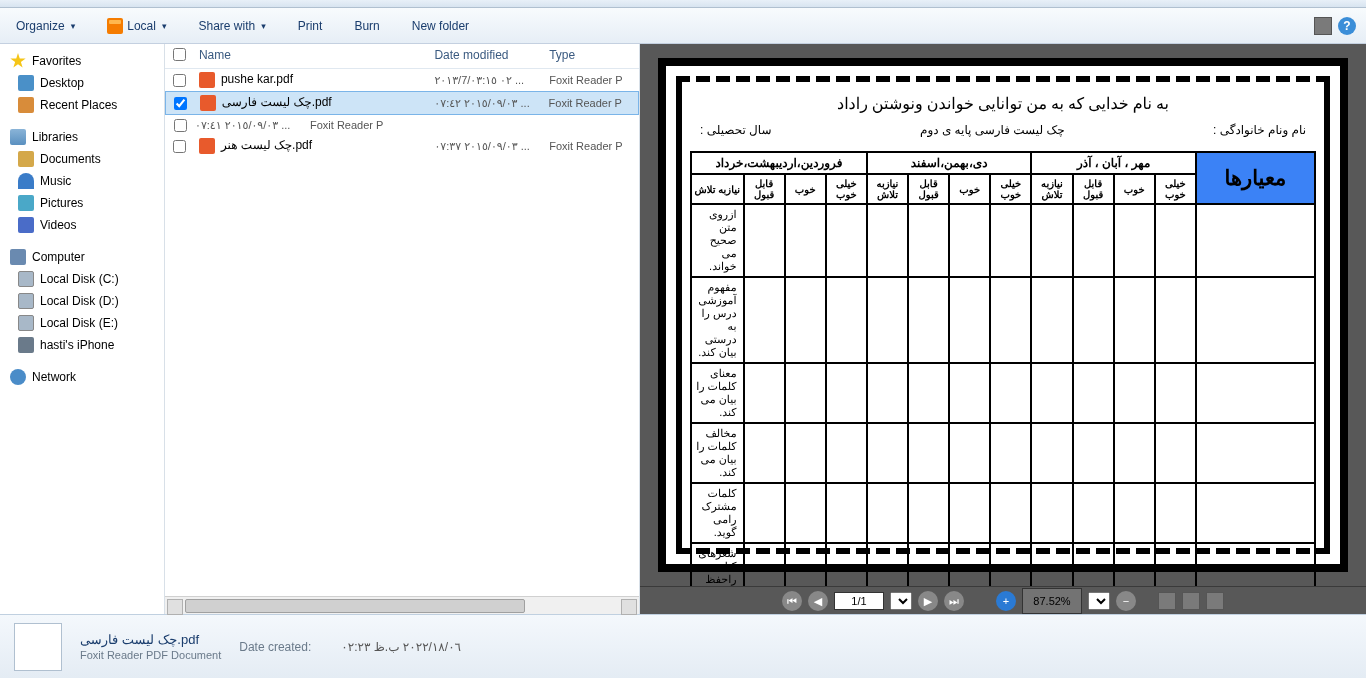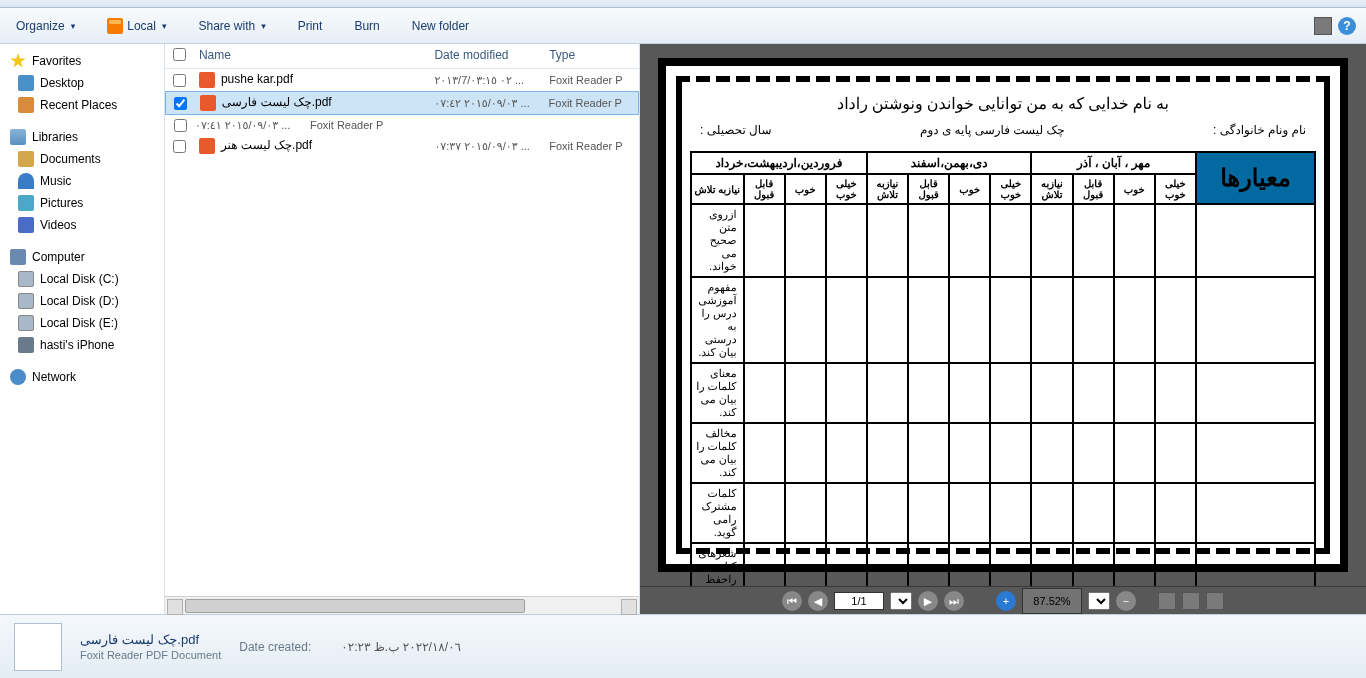--- a/index.html
+++ b/index.html
@@ -52,21 +52,21 @@
 .hsthumb { position:absolute; left:20px; top:2px; width:340px; height:14px; background:#d0d0d0; border:1px solid #a0a0a0; border-radius:2px; }
 .preview { flex:1; display:flex; flex-direction:column; background:#585858; }
 .pv-doc { flex:1; padding:14px; overflow:hidden; display:flex; justify-content:center; }
 .pv-page { background:#fff; width:100%; max-width:690px; padding:10px; border:8px solid #000; position:relative; }
 .pv-border { border:6px solid #333; border-image:repeating-linear-gradient(90deg,#000 0 14px,#fff 14px 20px) 6; padding:8px; height:100%; }
 .pv-title { text-align:center; font-size:16px; font-family:Tahoma; margin:4px 0 10px; direction:rtl; }
 .pv-row { display:flex; justify-content:space-between; direction:rtl; font-size:13px; margin:6px 10px 14px; }
 .pv-tbl { border-collapse:collapse; width:100%; direction:rtl; font-size:11px; }
 .pv-tbl th, .pv-tbl td { border:2px solid #000; padding:3px 2px; text-align:center; vertical-align:middle; }
 .pv-tbl th { font-weight:bold; }
-.pv-crit { background:#0369a1; font-size:24px; width:110px; }
+.pv-crit { background:#3b82f6; font-size:21px; width:110px; }
 .pv-rbody td:last-child { text-align:right; padding-right:6px; font-size:11px; }
 .pv-rbody tr { height:30px; }
 .pv-bar { height:28px; background:#585858; border-top:1px solid #3a3a3a; display:flex; align-items:center; justify-content:center; gap:6px; padding:0 10px; }
 .pv-bt { width:20px; height:20px; background:#888; border-radius:50%; color:#fff; text-align:center; line-height:20px; font-size:11px; cursor:pointer; }
 .pv-in { width:50px; height:18px; background:#fff; border:1px solid #333; text-align:center; font-size:11px; }
 .pv-sel { height:18px; font-size:11px; }
 .pv-zoom { width:60px; height:26px; background:#737373; border:1px solid #333; text-align:center; font-size:11px; }
 .pv-sq { width:18px; height:18px; background:#7a7a7a; border:1px solid #555; cursor:pointer; }
 .status { height:64px; background:linear-gradient(#f4f8fc,#e4ecf4); border-top:1px solid #c0d0e0; display:flex; align-items:center; padding:6px 14px; gap:18px; }
 .st-thumb { width:48px; height:48px; background:#fff; border:1px solid #b0c0d0; }

